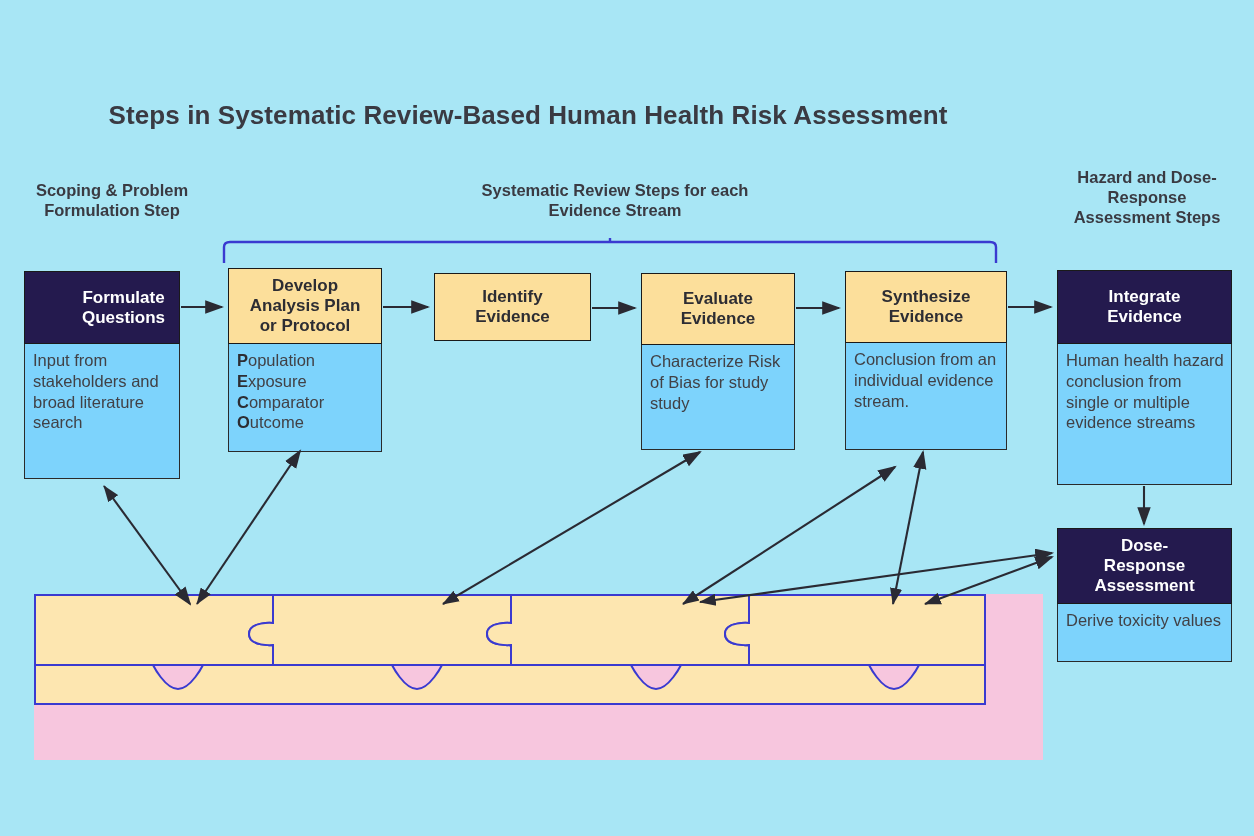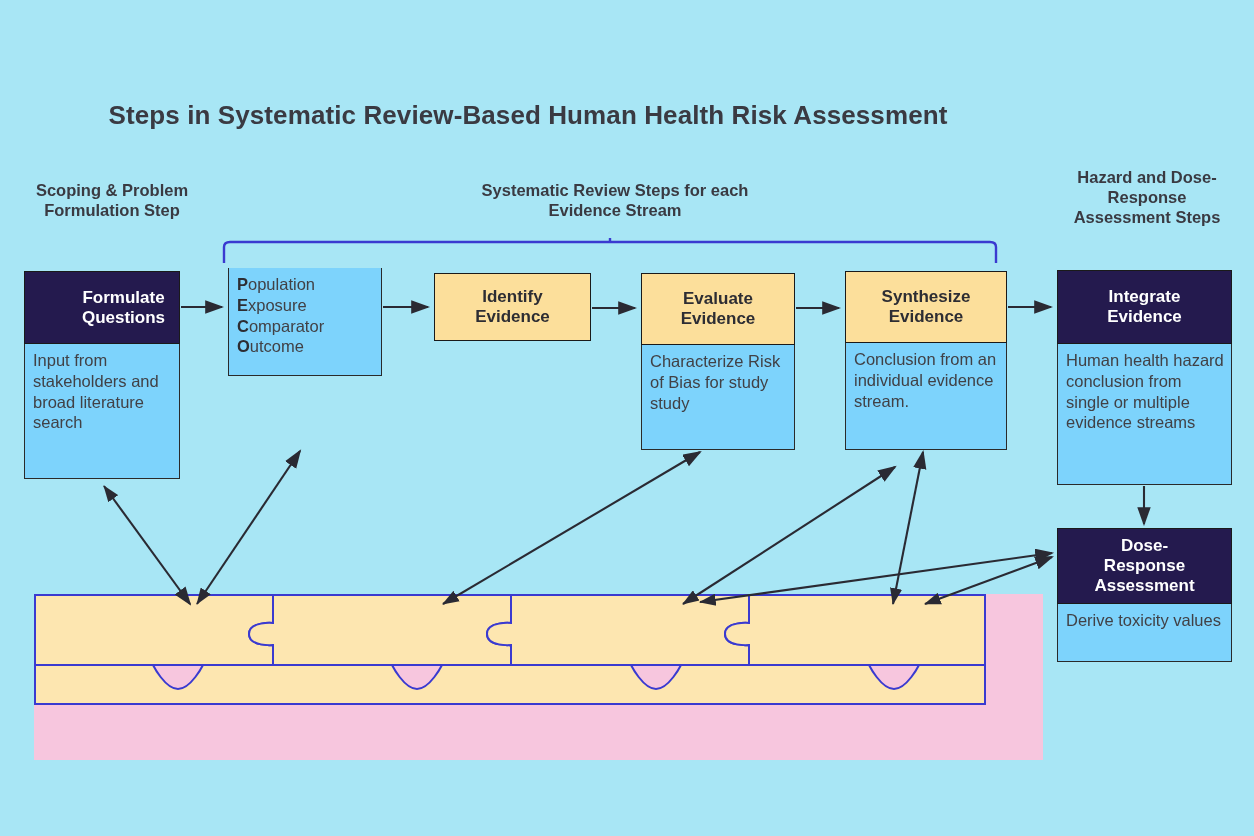--- a/index.html
+++ b/index.html
@@ -97,20 +97,23 @@
     <line x1="388" y1="4" x2="388" y2="-7" stroke="#3a3ad0" stroke-width="2.4"></line>
   </svg>
 
   <div class="node" id="n1" style="left:24px;top:271px;width:156px;">
     <div class="hdr dark" style="height: 73px; white-space: pre-line; padding-left: 47px;" style2="">Formulate
 Questions</div>
     <div class="body" style="height:135px;">Input from stakeholders and broad literature search</div>
   </div>
 
   <div class="node" id="n2" style="left:228px;top:268px;width:154px;">
+    <div class="hdr gold" style="height: 76px; white-space: pre-line;">Develop
+Analysis Plan
+or Protocol</div>
     <div class="body" id="peco-body" style="height:108px;"><div><b>P</b>opulation</div><div><b>E</b>xposure</div><div><b>C</b>omparator</div><div><b>O</b>utcome</div></div>
   </div>
 
   <div class="node" id="n3" style="left:434px;top:273px;width:157px;">
     <div class="hdr gold" style="height: 68px; white-space: pre-line;">Identify
 Evidence</div>
   </div>
 
   <div class="node" id="n4" style="left:641px;top:273px;width:154px;">
     <div class="hdr gold" style="height: 72px; white-space: pre-line;">Evaluate

